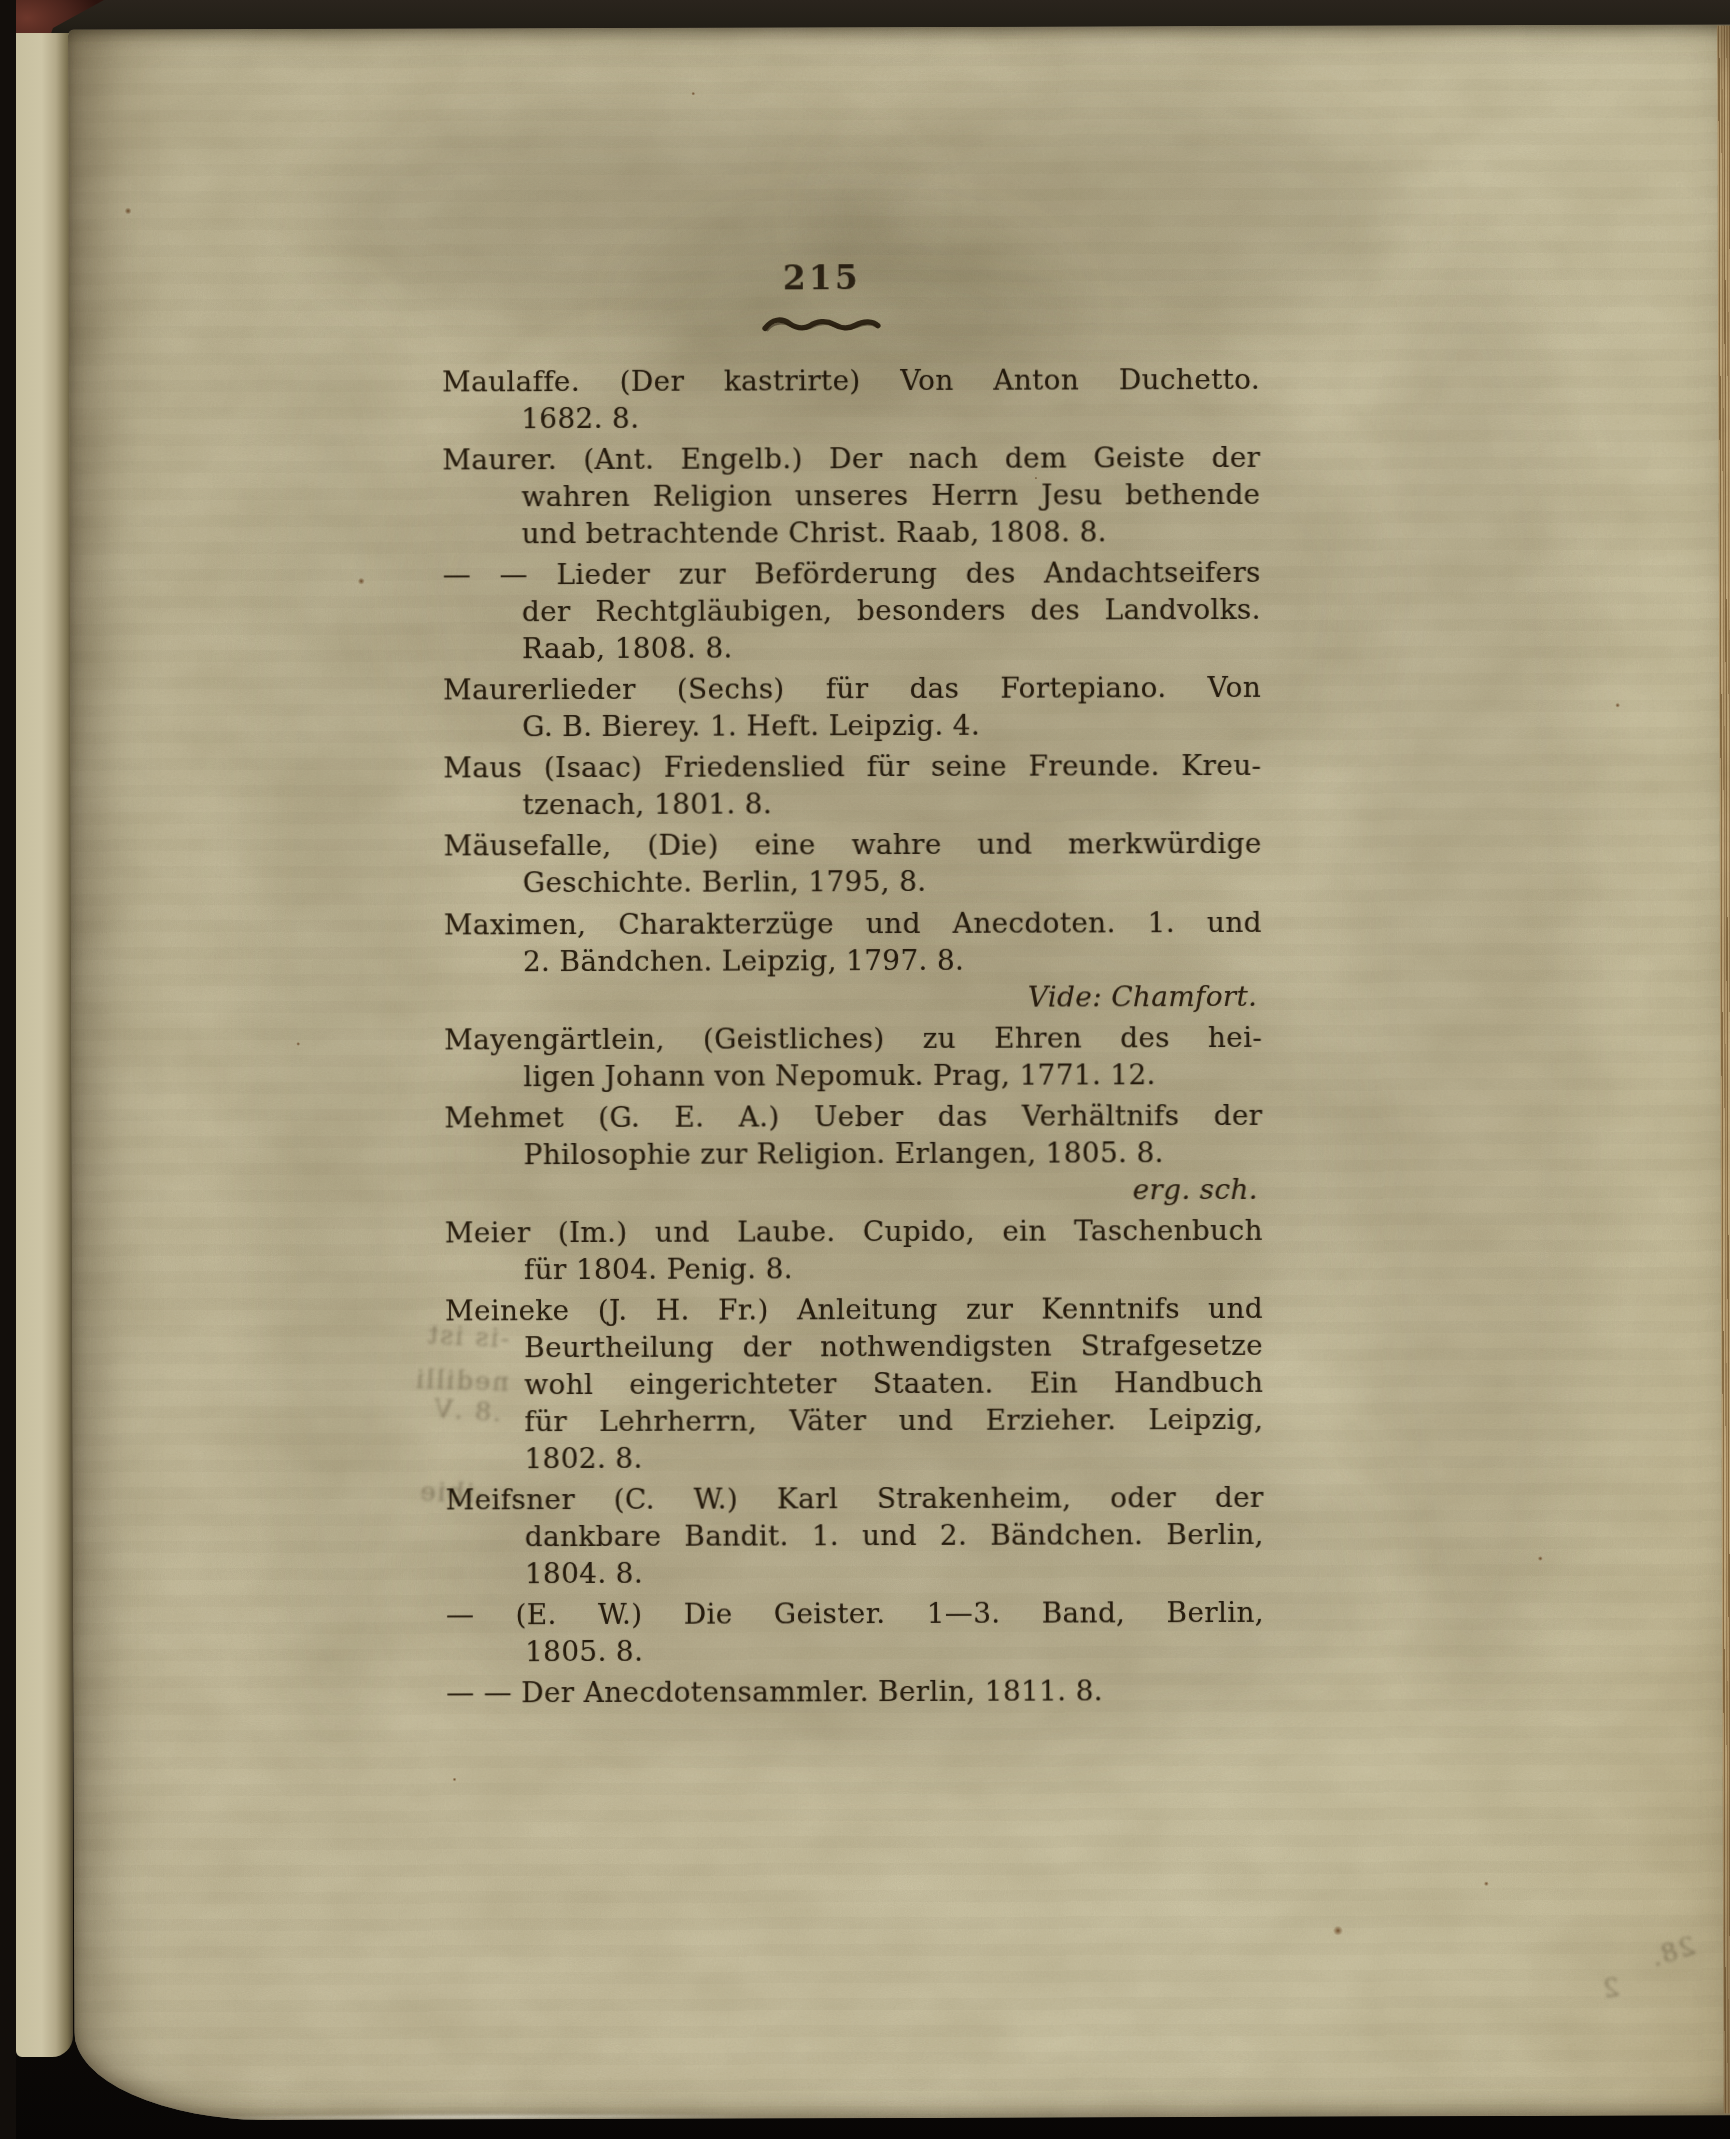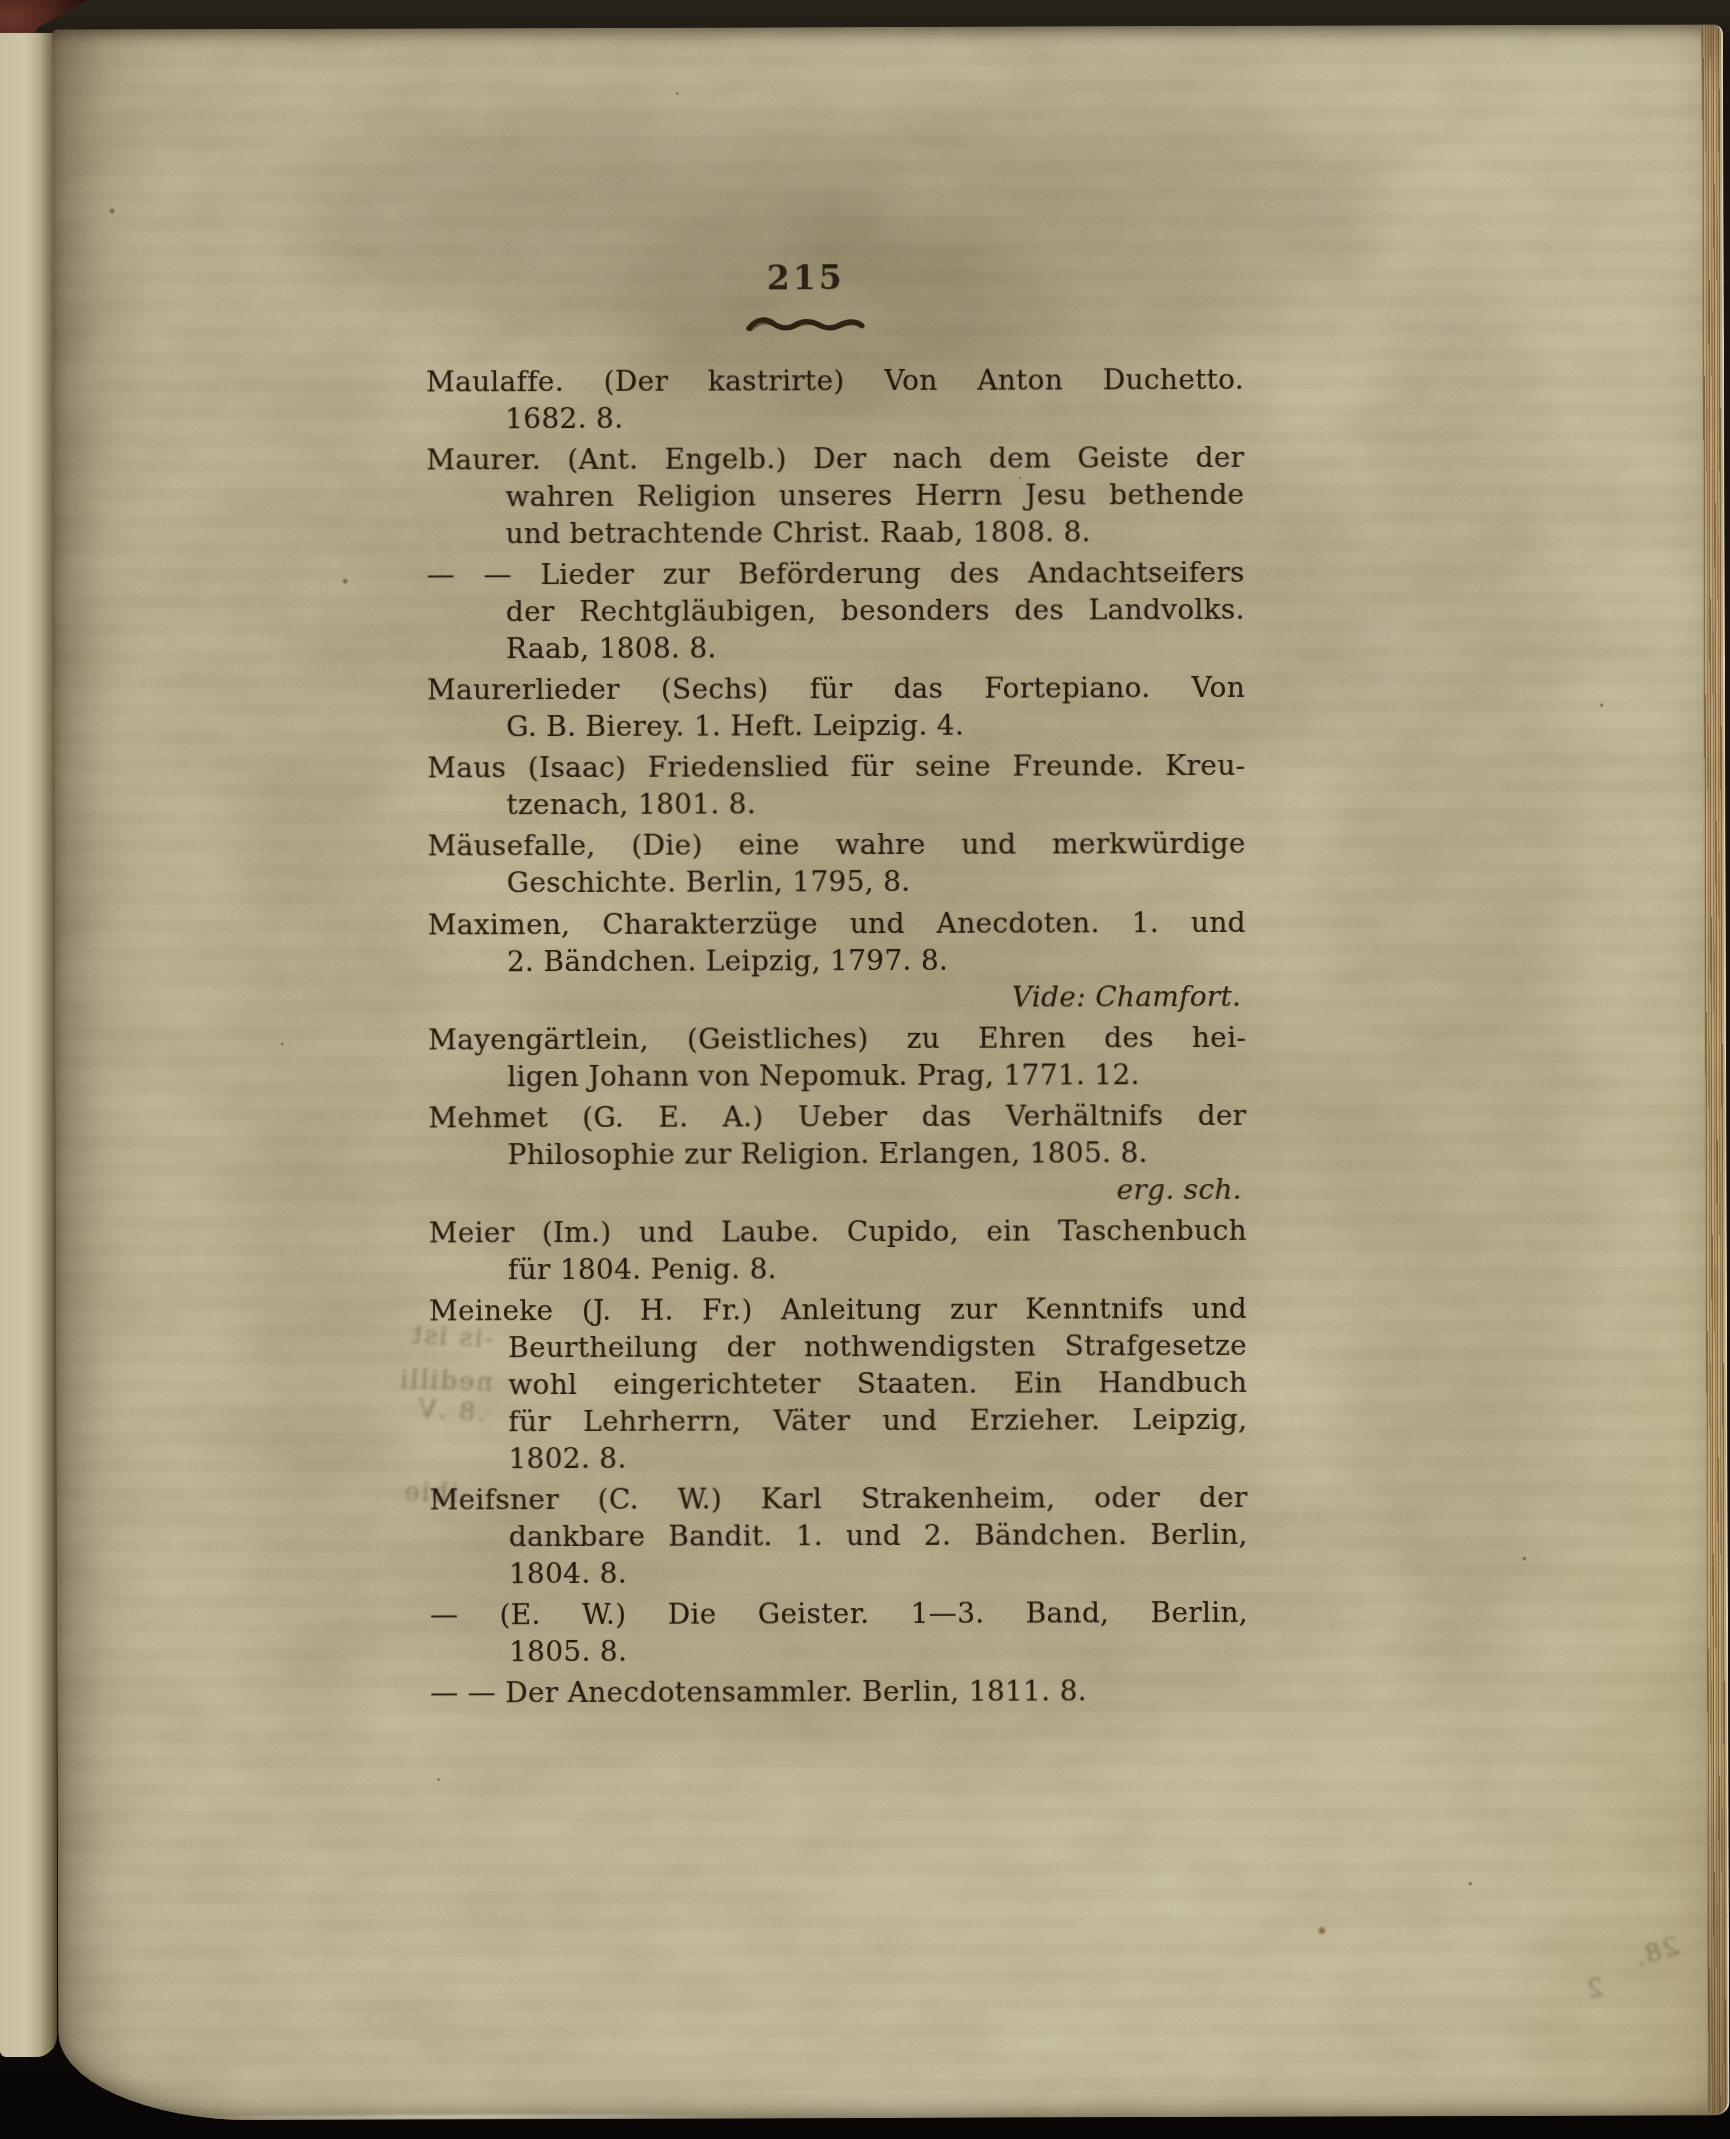--- a/index.html
+++ b/index.html
@@ -6,20 +6,21 @@
     margin:0;padding:0;
     width:1730px;height:2140px;
     overflow:hidden;
     background:#120e0b;
     font-family:"DejaVu Serif","Liberation Serif",serif;
   }
   .scene{
     position:absolute;inset:0;
     background:
       linear-gradient(180deg,#2a241d 0px,#242018 22.5px,#1a1511 47px,#161210 55%,#0e0b08 92%,#080605 100%);
+    margin-left: 16px;
   }
   
   .leather{
     position:absolute;left:0;top:0;width:92px;height:72px;
     background:radial-gradient(77px 53px at 12% 25%,#6d372b,#4a241c 55%,#2b130e 95%);
     clip-path:polygon(0 0,88px 0,37px 28px,21px 72px,0 72px);
   }
   
   .prev-edge{
     position:absolute;left:0;top:33px;width:57px;height:2024px;

